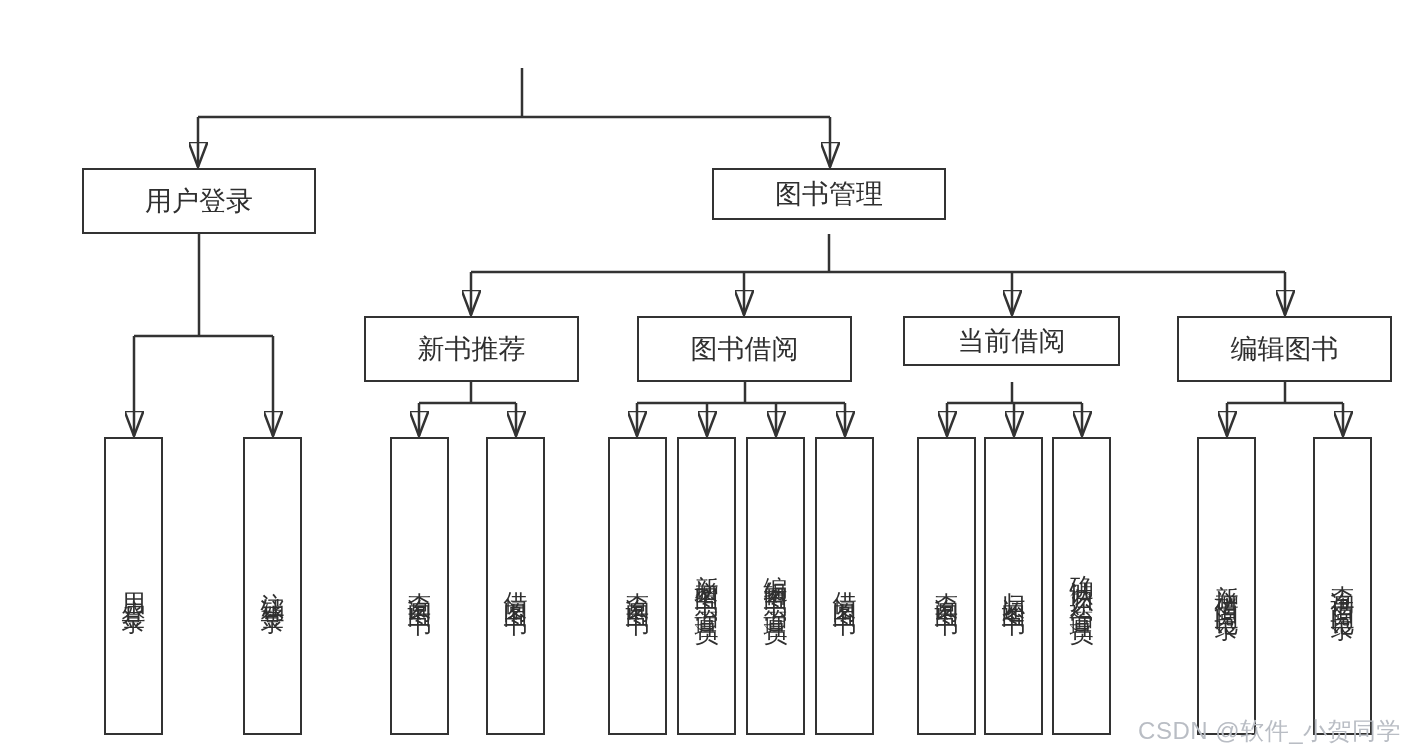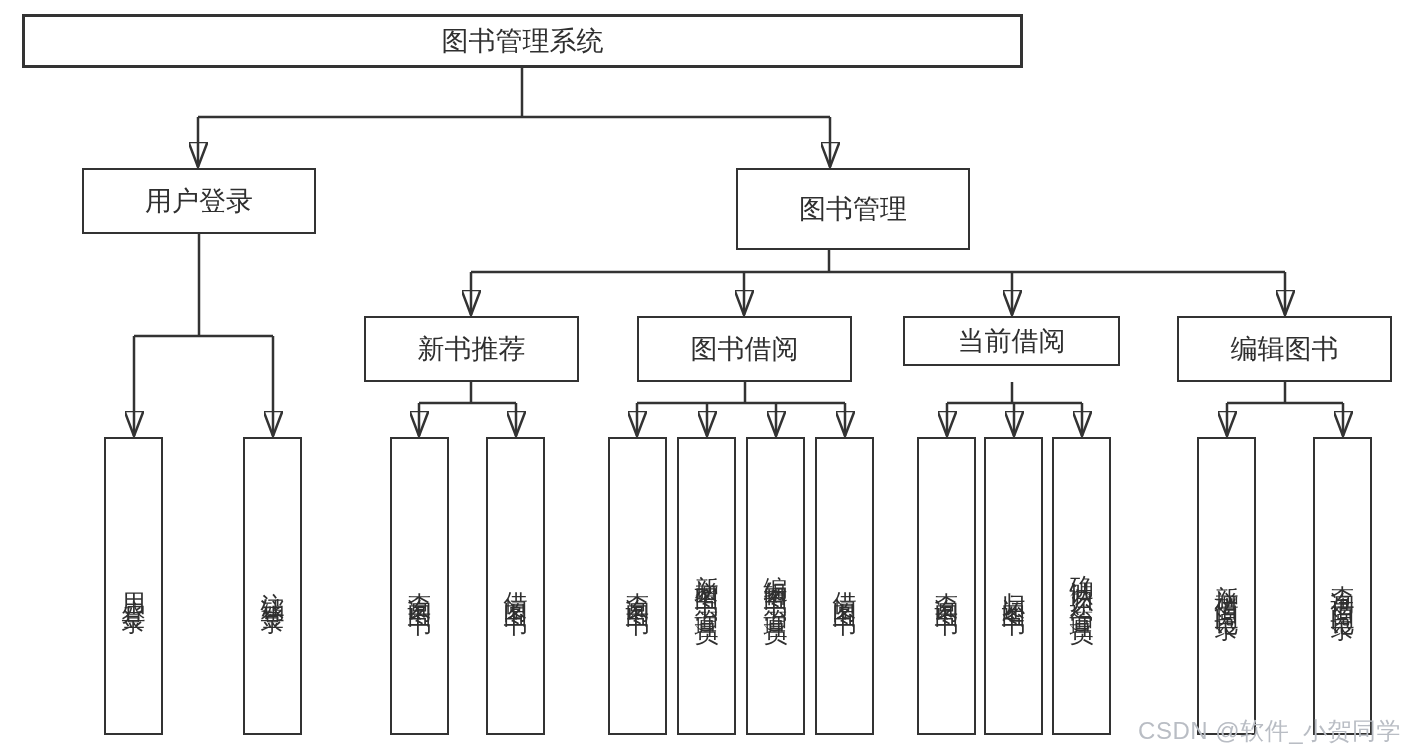--- a/index.html
+++ b/index.html
@@ -105,28 +105,25 @@
     </g>
 
     <g>
       <path d="M1285,382 V403"></path>
       <path d="M1227,403 H1343"></path>
       <path d="M1227,403 V436" marker-end="url(#arw)"></path>
       <path d="M1343,403 V436" marker-end="url(#arw)"></path>
     </g>
   </svg>
 
-  <div class="node root" style="left:22px;top:14px;width:1001px;height:54px">
-    <span>图书管理系统</span>
-  </div>
 
   <div class="node branch" style="left:82px;top:168px;width:234px;height:66px">
     <span>用户登录</span>
   </div>
-  <div class="node branch" style="left:736px;top:168px;width:234px;height:82px">
+  <div class="node branch" style="left:712px;top:168px;width:234px;height:52px">
     <span>图书管理</span>
   </div>
 
   <div class="node branch" style="left:364px;top:316px;width:215px;height:66px">
     <span>新书推荐</span>
   </div>
   <div class="node branch" style="left:637px;top:316px;width:215px;height:66px">
     <span>图书借阅</span>
   </div>
   <div class="node branch" style="left:903px;top:316px;width:217px;height:50px">

